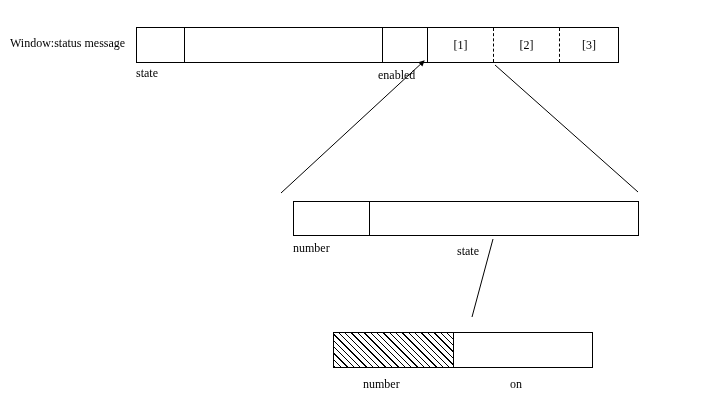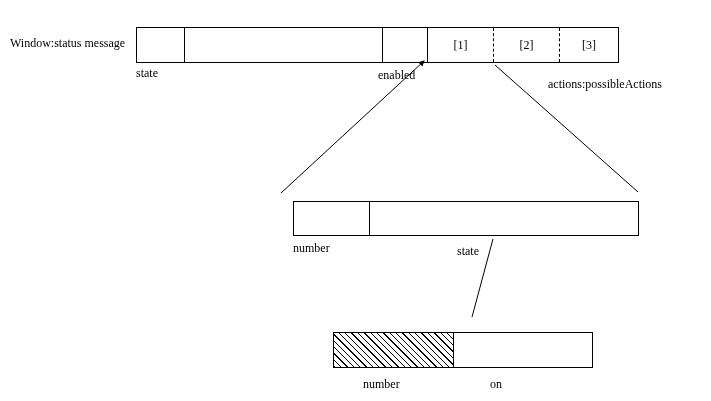--- a/index.html
+++ b/index.html
@@ -34,21 +34,20 @@
     <div class="cell sep-solid" style="width:48px"></div>
     <div class="cell sep-solid" style="width:198px"></div>
     <div class="cell sep-solid" style="width:45px"></div>
     <div class="cell sep-dash bracket" style="width:66px">[1]</div>
     <div class="cell sep-dash bracket" style="width:66px">[2]</div>
     <div class="cell bracket" style="width:58px">[3]</div>
   </div>
 
   <span class="lbl ctr" style="left:136px; top:67px; width:48px;">state</span>
   <span class="lbl ctr" style="left:378px; top:69px; width:52px;">enabled</span>
-  <span class="lbl" style="left:548px; top:78px;">actions:possibleActions</span>
 
   <svg class="overlay" width="711" height="401" viewBox="0 0 711 401">
     <defs>
       <marker id="ah" markerWidth="10" markerHeight="10" refX="5" refY="3" orient="auto" markerUnits="userSpaceOnUse">
         <path d="M0,0 L6,3 L0,6 Z" fill="#000"></path>
       </marker>
     </defs>
     <line x1="281" y1="193" x2="424" y2="61" stroke="#000" stroke-width="1" marker-end="url(#ah)"></line>
     <line x1="495" y1="65" x2="638" y2="192" stroke="#000" stroke-width="1"></line>
     <line x1="493" y1="239" x2="472" y2="317" stroke="#000" stroke-width="1"></line>
@@ -59,15 +58,15 @@
     <div class="cell" style="flex:1"></div>
   </div>
   <span class="lbl ctr" style="left:293px; top:242px; width:76px;">number</span>
   <span class="lbl" style="left:457px; top:245px;">state</span>
 
   <div class="rect" style="left:333px; top:332px; width:260px; height:36px;">
     <div class="cell sep-solid hatch" style="width:120px"></div>
     <div class="cell" style="flex:1"></div>
   </div>
   <span class="lbl" style="left:363px; top:378px;">number</span>
-  <span class="lbl" style="left:490px; top:378px;">on</span>
+  <span class="lbl" style="left:510px; top:378px;">on</span>
 
 </div>
 
 </body></html>

